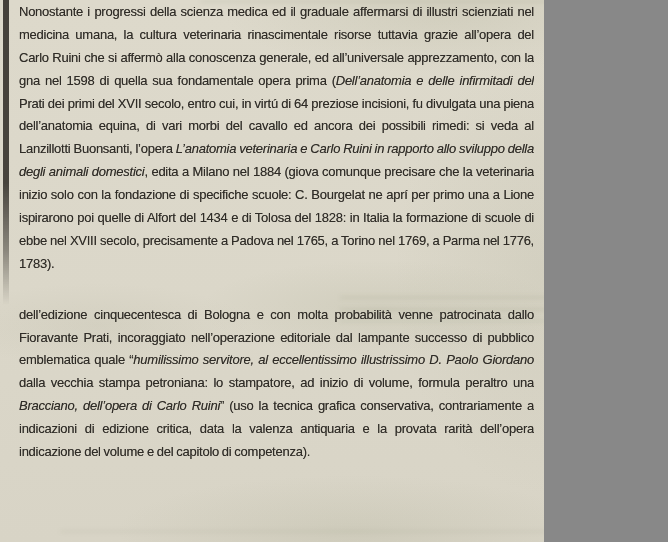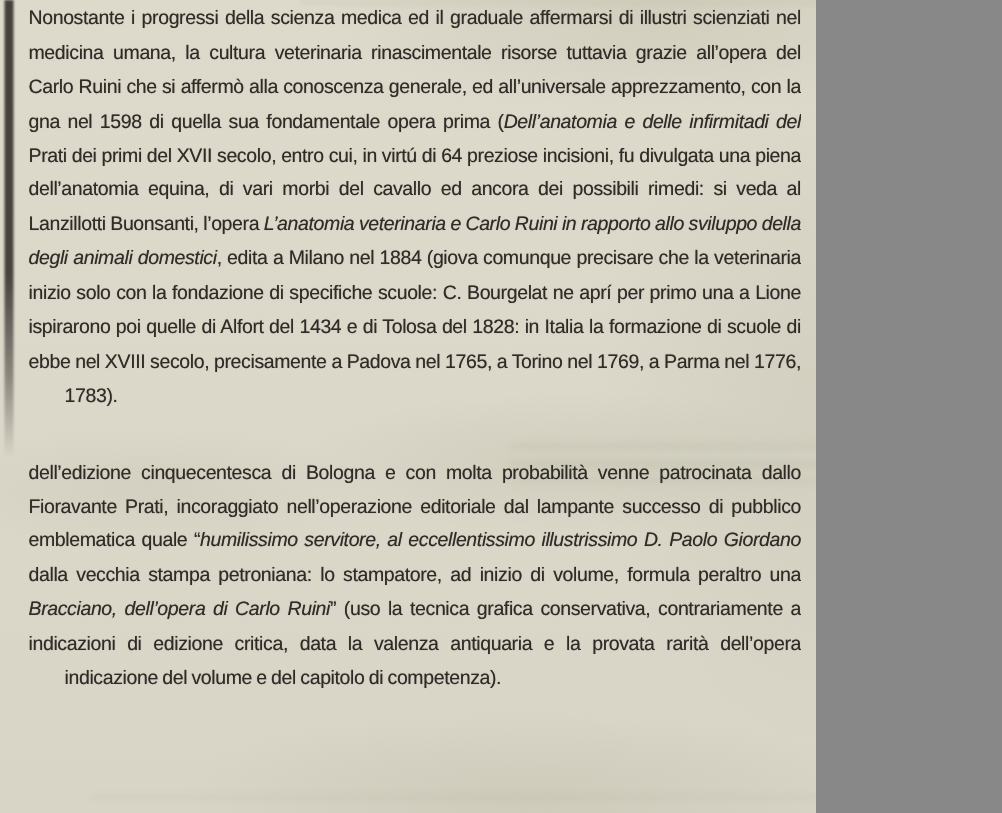--- a/index.html
+++ b/index.html
@@ -59,21 +59,20 @@
   .paragraph { }
   .paragraph + .paragraph { margin-top: 28px; }
   .line {
     height: 22.9px;
     overflow: hidden;
     text-align: justify;
     text-align-last: justify;
   }
   .line.last {
     text-align-last: left;
-    margin-left: 24px;
   }
   .it { font-style: italic; }
 </style>
 </head>
 <body>
 
 <div class="page">
   <div class="gutter-shadow"></div>
   <div class="bleed bleed-top"></div>
   <div class="bleed bleed-gap"></div>

